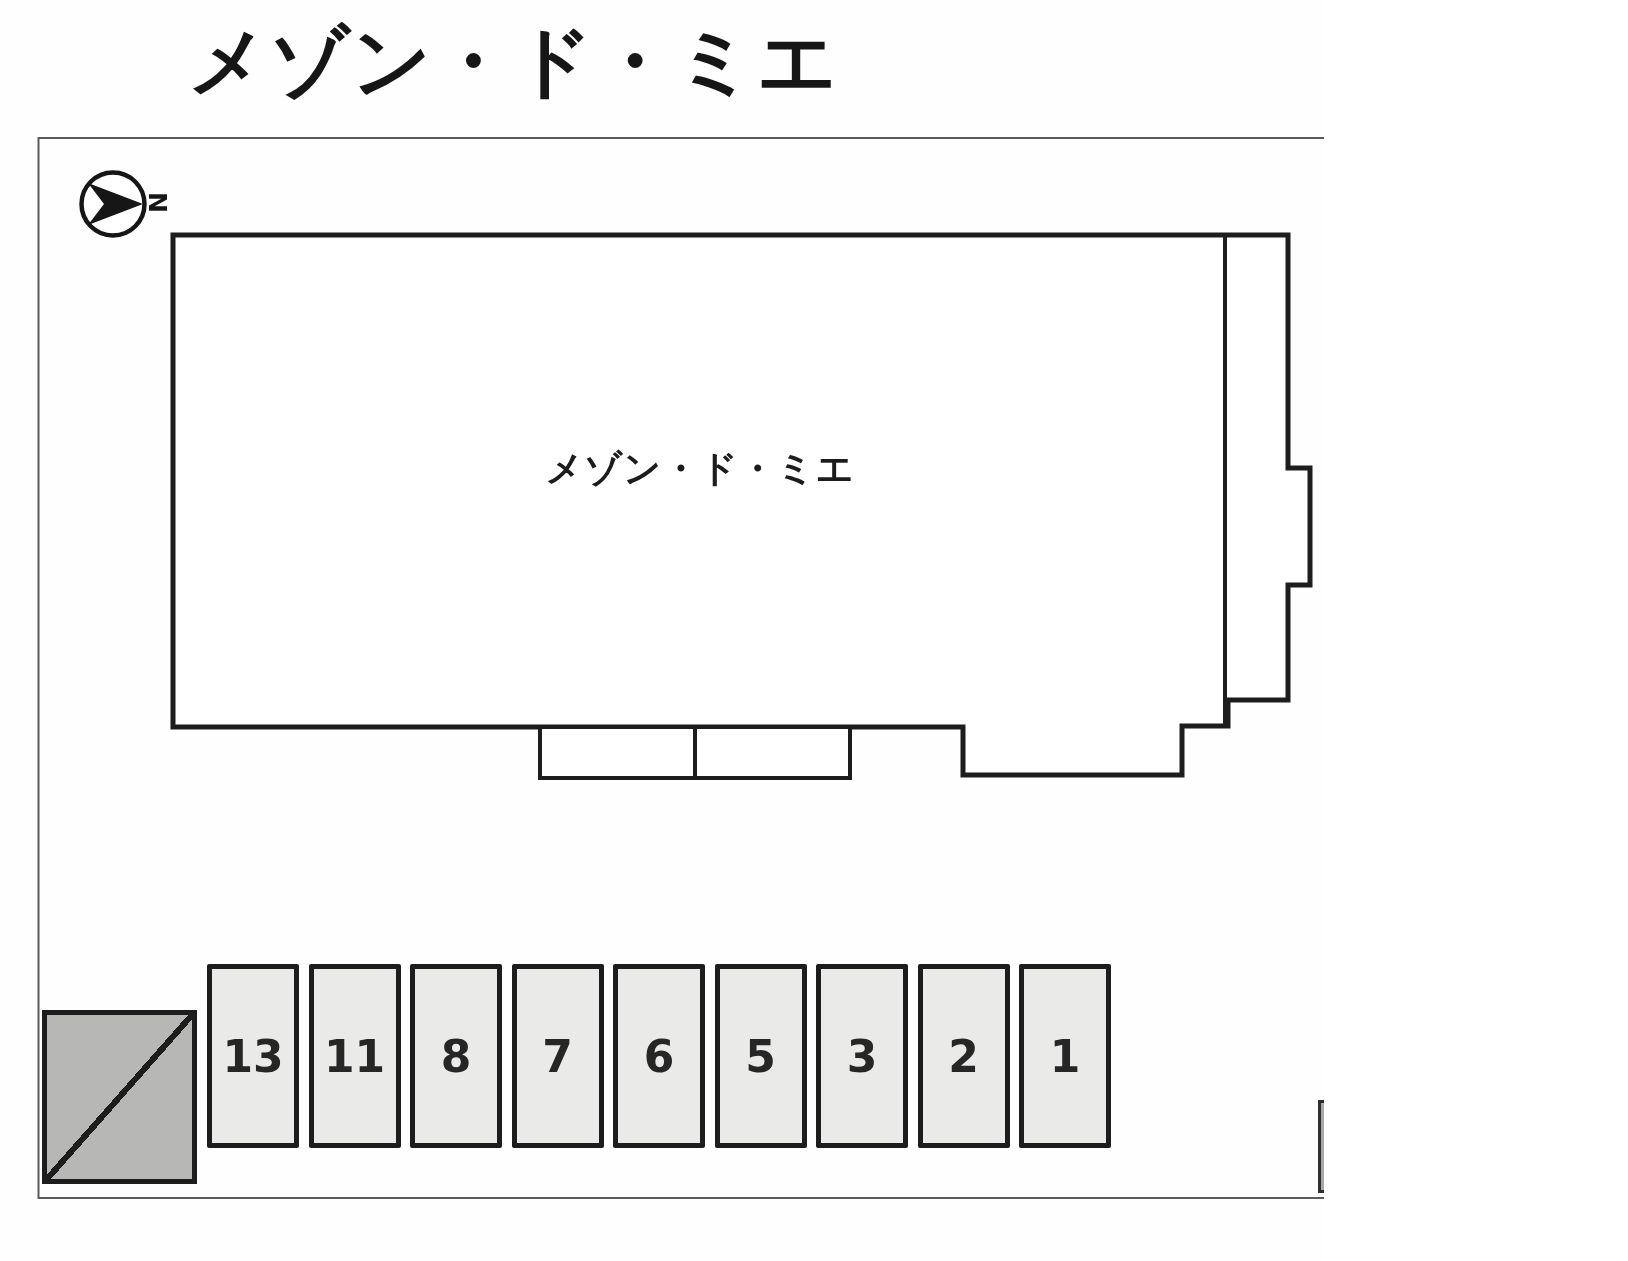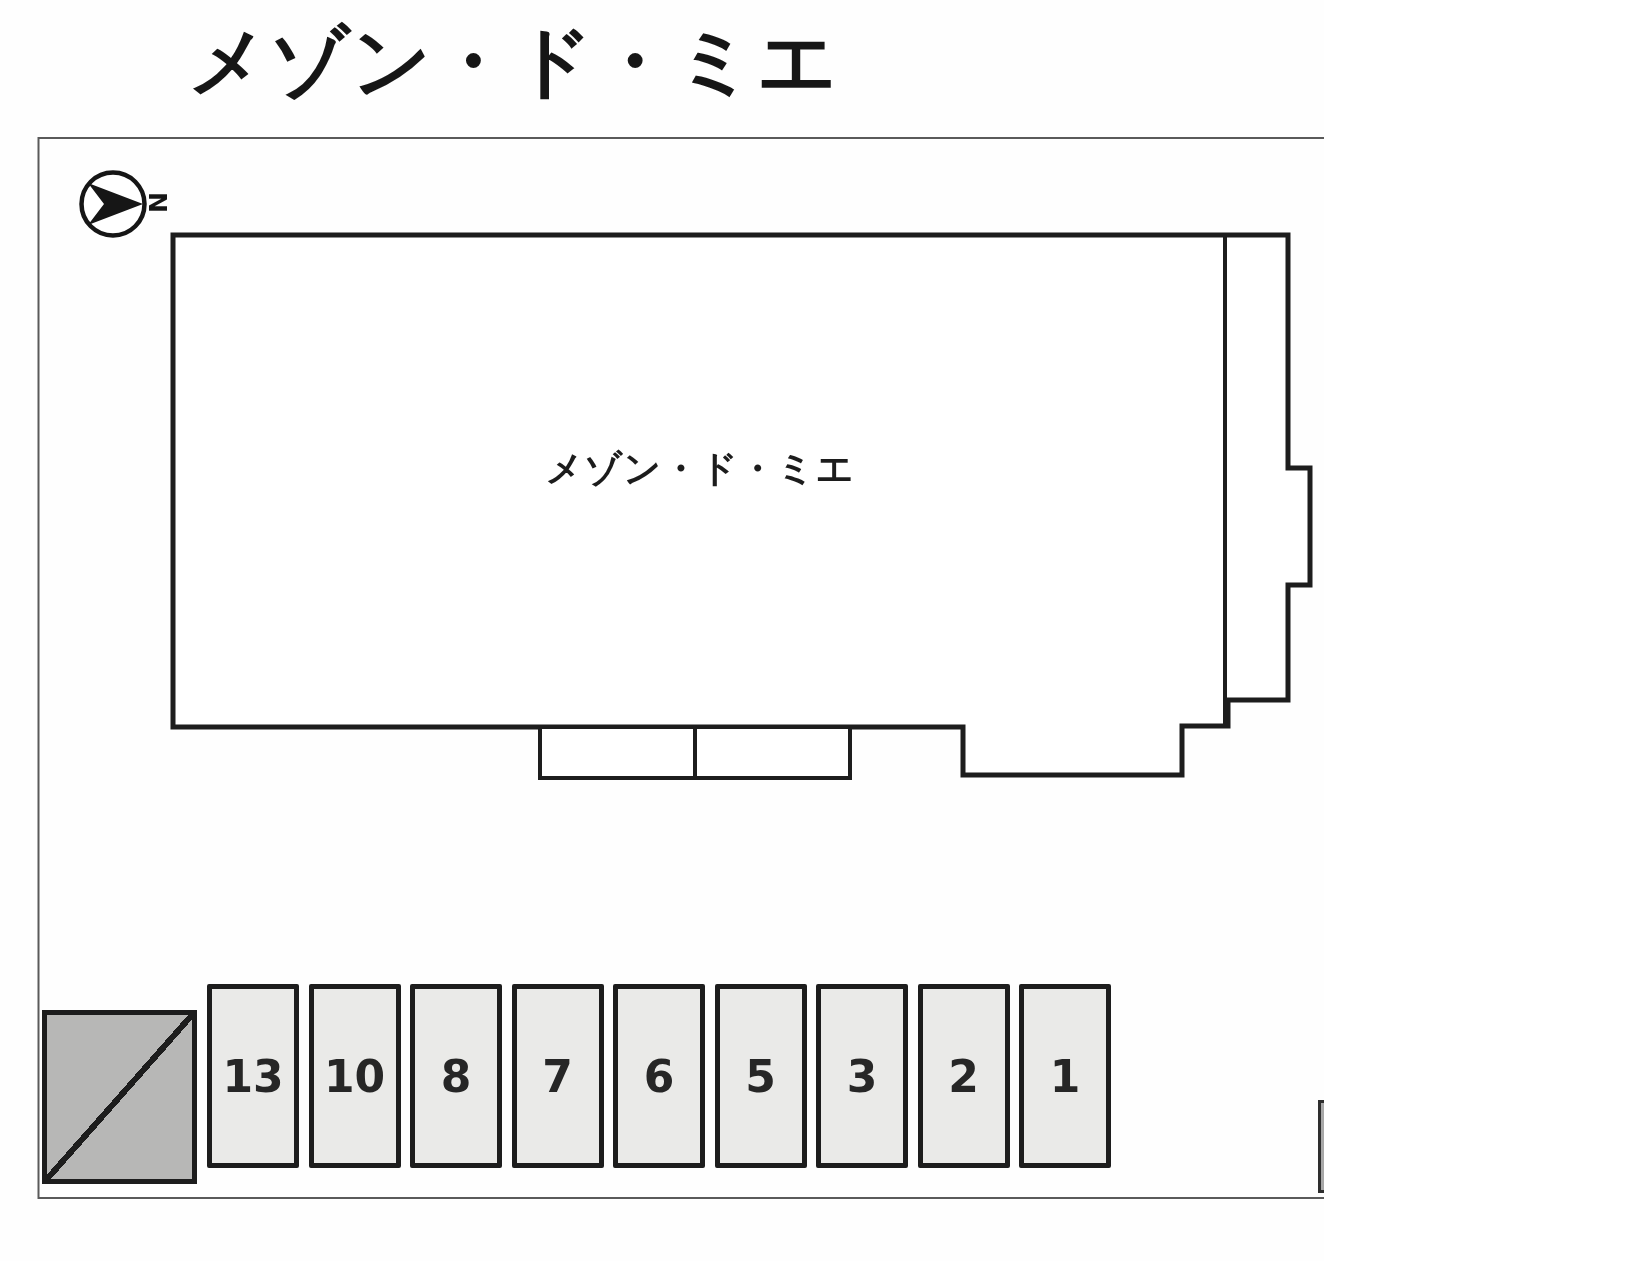--- a/index.html
+++ b/index.html
@@ -53,21 +53,21 @@
     font-weight: 700;
     color: #161616;
     transform: rotate(90deg);
     transform-origin: center;
     line-height: 1;
   }
 
   .parking-row {
     position: absolute;
     left: 207px;
-    top: 984px;
+    top: 964px;
     width: 1107px;
     height: 184px;
     display: flex;
     gap: 9.5px;
   }
 
   .parking-space {
     flex: 0 0 92px;
     height: 184px;
     background: #eaeae8;
@@ -141,21 +141,21 @@
 
   <div class="north-label">N</div>
 
   <div class="disabled-space"></div>
 
   <div class="parking-row">
     <div class="parking-space">
         <span>13</span>
       </div>
     <div class="parking-space">
-        <span>10</span>
+        <span>11</span>
       </div>
     <div class="parking-space">
         <span>8</span>
       </div>
     <div class="parking-space">
         <span>7</span>
       </div>
     <div class="parking-space">
         <span>6</span>
       </div>

